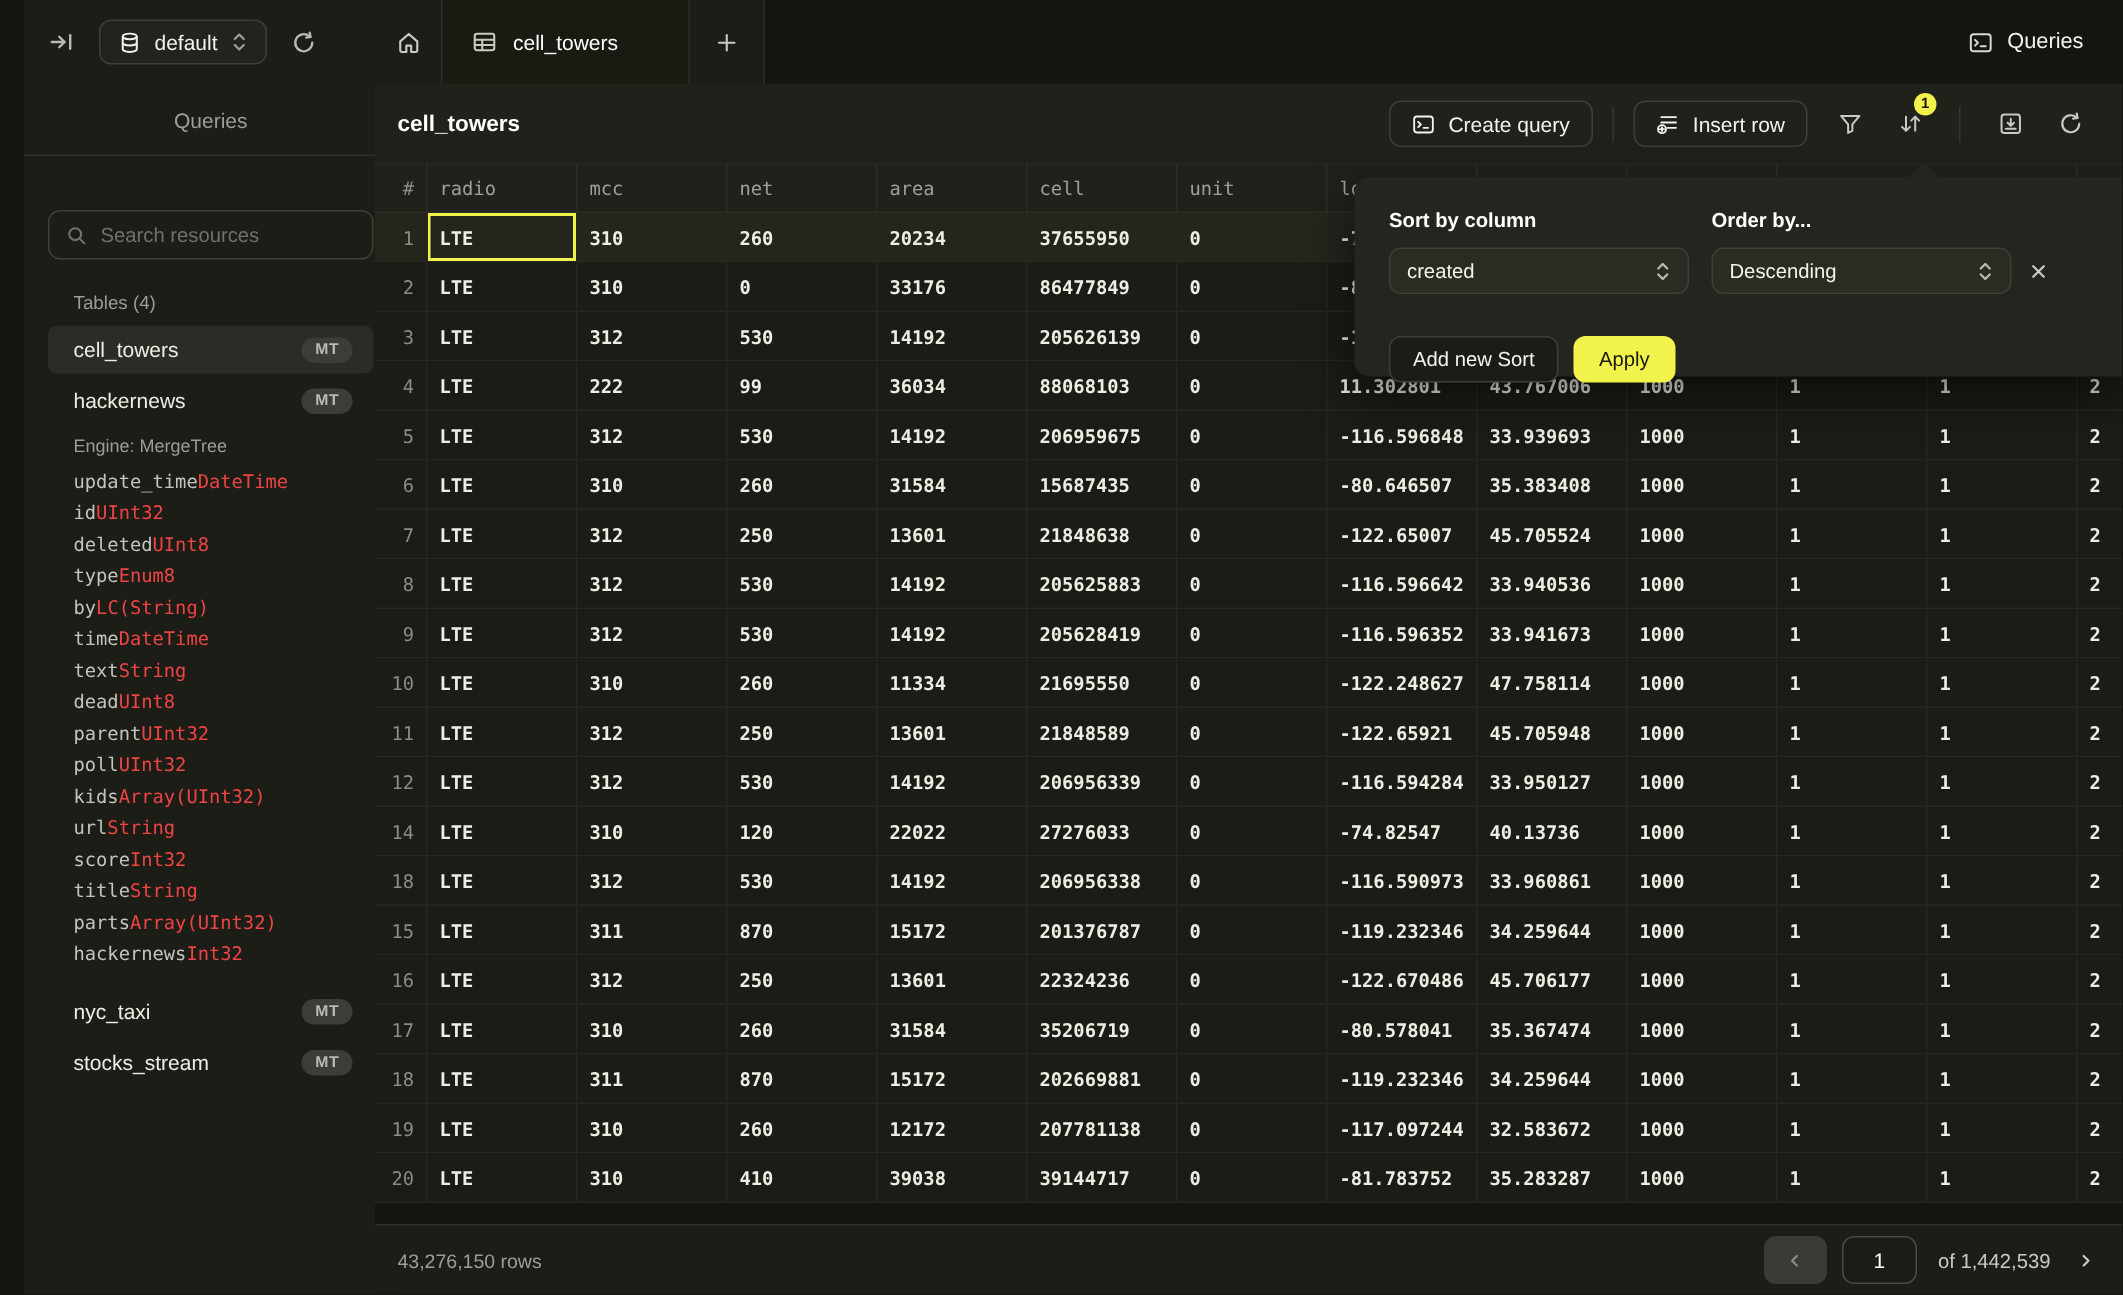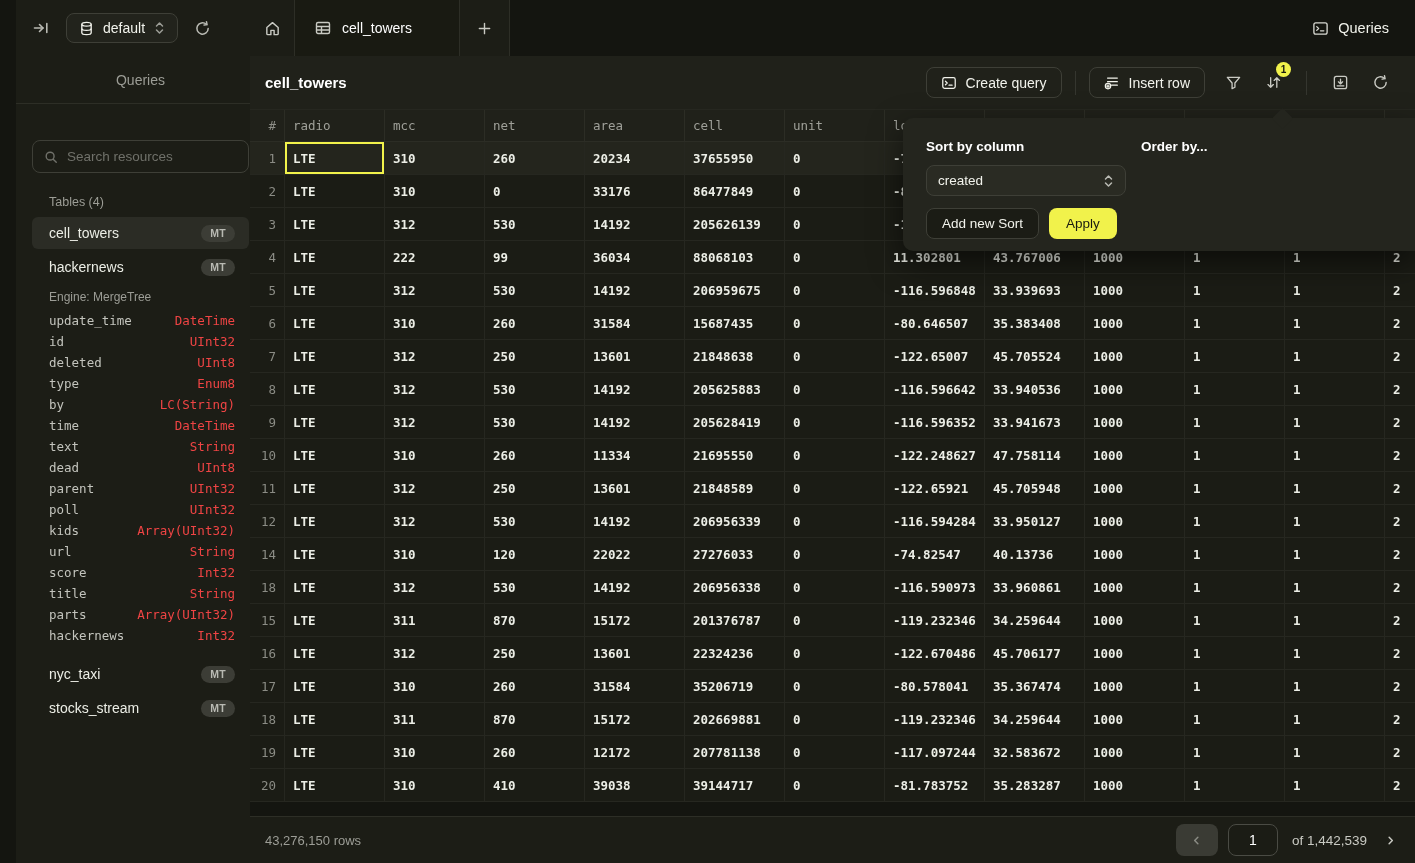--- a/index.html
+++ b/index.html
@@ -38,21 +38,21 @@
   .new-table-btn{width:100%;height:32px;background:var(--yellow);color:#191a10;border:none;border-radius:6px;display:flex;align-items:center;justify-content:center;gap:8px;font-size:13.5px;font-weight:600;cursor:pointer;font-family:inherit}
   .search-box{margin-top:16px;height:33px;border:1px solid var(--border-control);border-radius:8px;display:flex;align-items:center;gap:9px;padding:0 11px}
   .search-box input{flex:1;background:transparent;border:none;outline:none;color:var(--text);font-size:13.5px;font-family:inherit}
   .search-box input::placeholder{color:var(--text-muted)}
   .section-label{margin:22px 0 8px 17px;color:var(--text-dim);font-size:12.5px}
   .table-item{height:32px;border-radius:6px;display:flex;align-items:center;justify-content:space-between;padding:0 14px 0 17px;cursor:pointer;margin-bottom:2px}
   .table-item.selected{background:#2b2c25}
   .table-item .tname{font-size:14px;color:#eceee6;font-weight:500}
   .mt-badge{background:#3c3d36;color:#b9bab3;border-radius:999px;padding:2.5px 9px;font-size:10.5px;font-weight:600;letter-spacing:.3px}
   .engine-line{margin:7px 0 6px 17px;color:var(--text-dim);font-size:12px}
-  .schema-row{display:flex;justify-content:space-between;align-items:center;padding:3px 14px 3px 17px;font-family:var(--mono);font-size:12.5px}
+  .schema-row{display:flex;align-items:center;padding:3px 14px 3px 17px;font-family:var(--mono);font-size:12.5px}
   .schema-row .fname{color:#c3c4bd}
   .schema-row .ftype{color:#ef4444}
   .schema-gap{height:12px}
 
   
   .main{position:absolute;left:250px;top:0;width:1165px;height:863px}
   .tabstrip{height:56px;background:var(--bg-darkest);display:flex;align-items:stretch}
   .home-btn{width:45px;background:var(--bg-panel);border-right:1px solid var(--border);display:flex;align-items:center;justify-content:center;color:#c9cac3;cursor:pointer}
   .doc-tab{width:165px;background:var(--bg-tab);border-right:1px solid var(--border);display:flex;align-items:center;gap:11px;padding:0 20px;cursor:pointer}
   .doc-tab .tab-label{font-size:14px;color:#fff;font-weight:500}
@@ -87,21 +87,21 @@
 
   
   .sort-popup{position:absolute;top:118px;right:0;width:512px;height:133px;background:var(--bg-popup);border-radius:10px 0 0 10px;box-shadow:0 12px 32px rgba(0,0,0,.55);z-index:10;padding:21px 24px 0 23px}
   .popup-caret{position:absolute;top:-7px;left:372px;width:15px;height:15px;background:var(--bg-popup);transform:rotate(45deg);border-radius:2px}
   .popup-grid{display:flex;gap:15px}
   .popup-col{display:flex;flex-direction:column}
   .popup-label{font-size:13.5px;font-weight:700;color:#fff;margin-bottom:11px}
   .popup-select{width:200px;height:31px;background:var(--bg-control);border:1px solid var(--border-control);border-radius:8px;display:flex;align-items:center;padding:0 11px;font-size:13.5px;color:var(--text);cursor:pointer}
   .popup-select .sel-caret{margin-left:auto;color:#b9bab3}
   .popup-close{background:none;border:none;color:#c9cac3;font-size:15px;cursor:pointer;align-self:flex-end;height:31px;display:flex;align-items:center;padding:0 6px;margin-left:6px}
-  .popup-actions{display:flex;gap:10px;margin-top:12px}
+  .popup-actions{display:flex;gap:10px;margin-top:28px}
   .btn-dark{height:31px;padding:0 15px;background:var(--bg-row);border:1px solid var(--border-control);border-radius:8px;color:var(--text);font-size:13.5px;cursor:pointer;font-family:inherit}
   .btn-apply{height:31px;padding:0 17px;background:var(--yellow);border:none;border-radius:8px;color:#191a10;font-size:13.5px;font-weight:500;cursor:pointer;font-family:inherit}
 </style>
 </head>
 <body>
 
 <aside class="sidebar">
   <div class="sidebar-top">
     <button class="icon-btn">
       <span>
@@ -704,15 +704,33 @@
             </svg>
         </span>
       </div>
       <div class="popup-actions">
         <button class="btn-dark">Add new Sort</button>
         <button class="btn-apply">Apply</button>
       </div>
     </div>
     <div class="popup-col">
       <div class="popup-label">Order by...</div>
+      <div style="display:flex;align-items:center">
+        <div class="popup-select">
+          <span>Descending</span>
+          <span class="sel-caret">
+            <svg width="11" height="14" viewBox="0 0 11 14" fill="none" stroke="currentColor" stroke-width="1.5" stroke-linecap="round" stroke-linejoin="round">
+                <path d="M2.5 5 5.5 2l3 3"></path>
+                <path d="M2.5 9l3 3 3-3"></path>
+              </svg>
+          </span>
+        </div>
+        <button class="popup-close">
+          <span>
+            <svg width="12" height="12" viewBox="0 0 12 12" fill="none" stroke="currentColor" stroke-width="1.5" stroke-linecap="round">
+                <path d="M2.5 2.5l7 7M9.5 2.5l-7 7"></path>
+              </svg>
+          </span>
+        </button>
+      </div>
     </div>
   </div>
 </div>
 
 </body></html>

